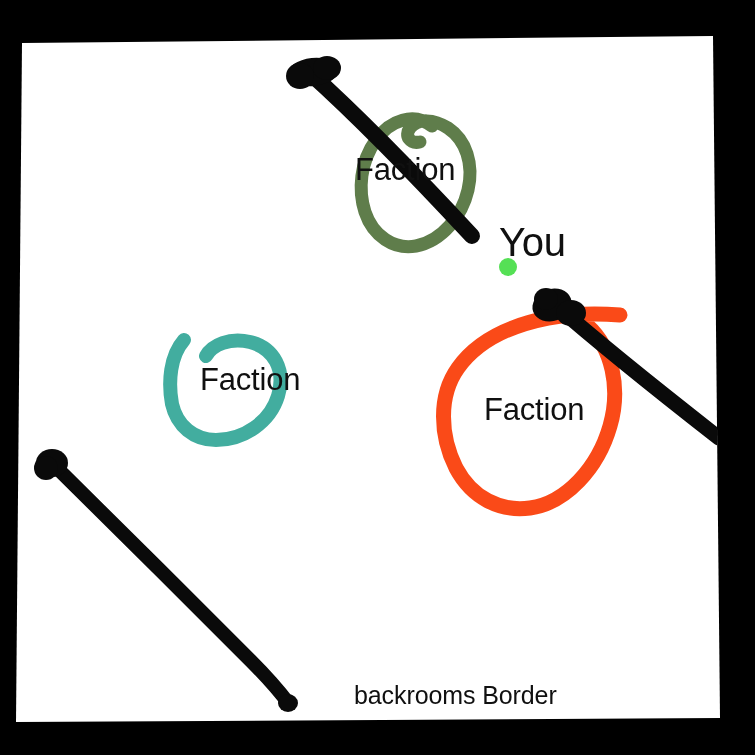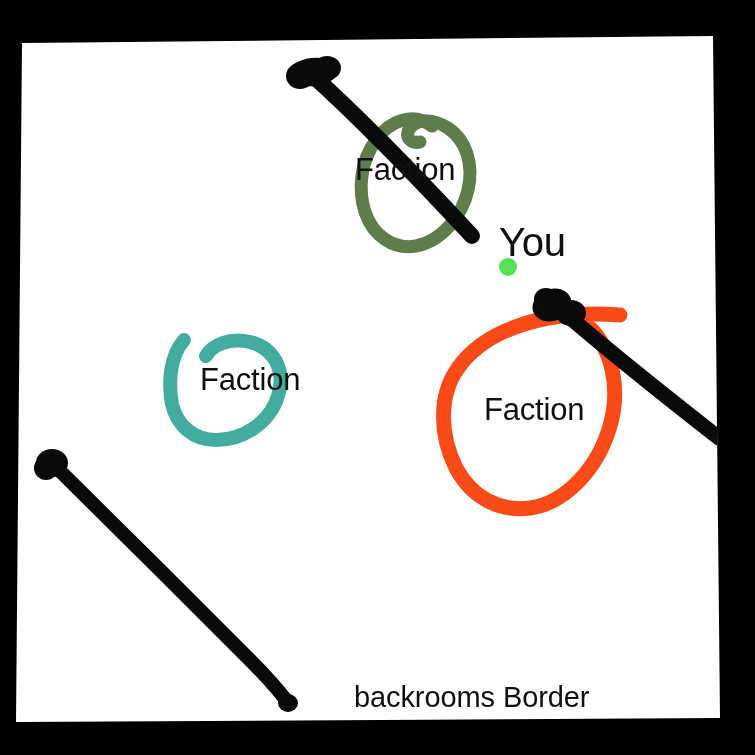--- a/index.html
+++ b/index.html
@@ -51,21 +51,21 @@
   }
   #label-you {
     left: 499px;
     top: 222px;
     font-size: 40px;
     letter-spacing: -0.2px;
   }
   #label-border {
     left: 354px;
     top: 683px;
-    font-size: 29px;
+    font-size: 25px;
     letter-spacing: -0.1px;
   }
 </style>
 </head>
 <body>
 
 <div id="stage" style="background: rgb(0, 0, 0);">
 
   <svg id="canvas-svg" viewBox="0 0 755 755">
 

